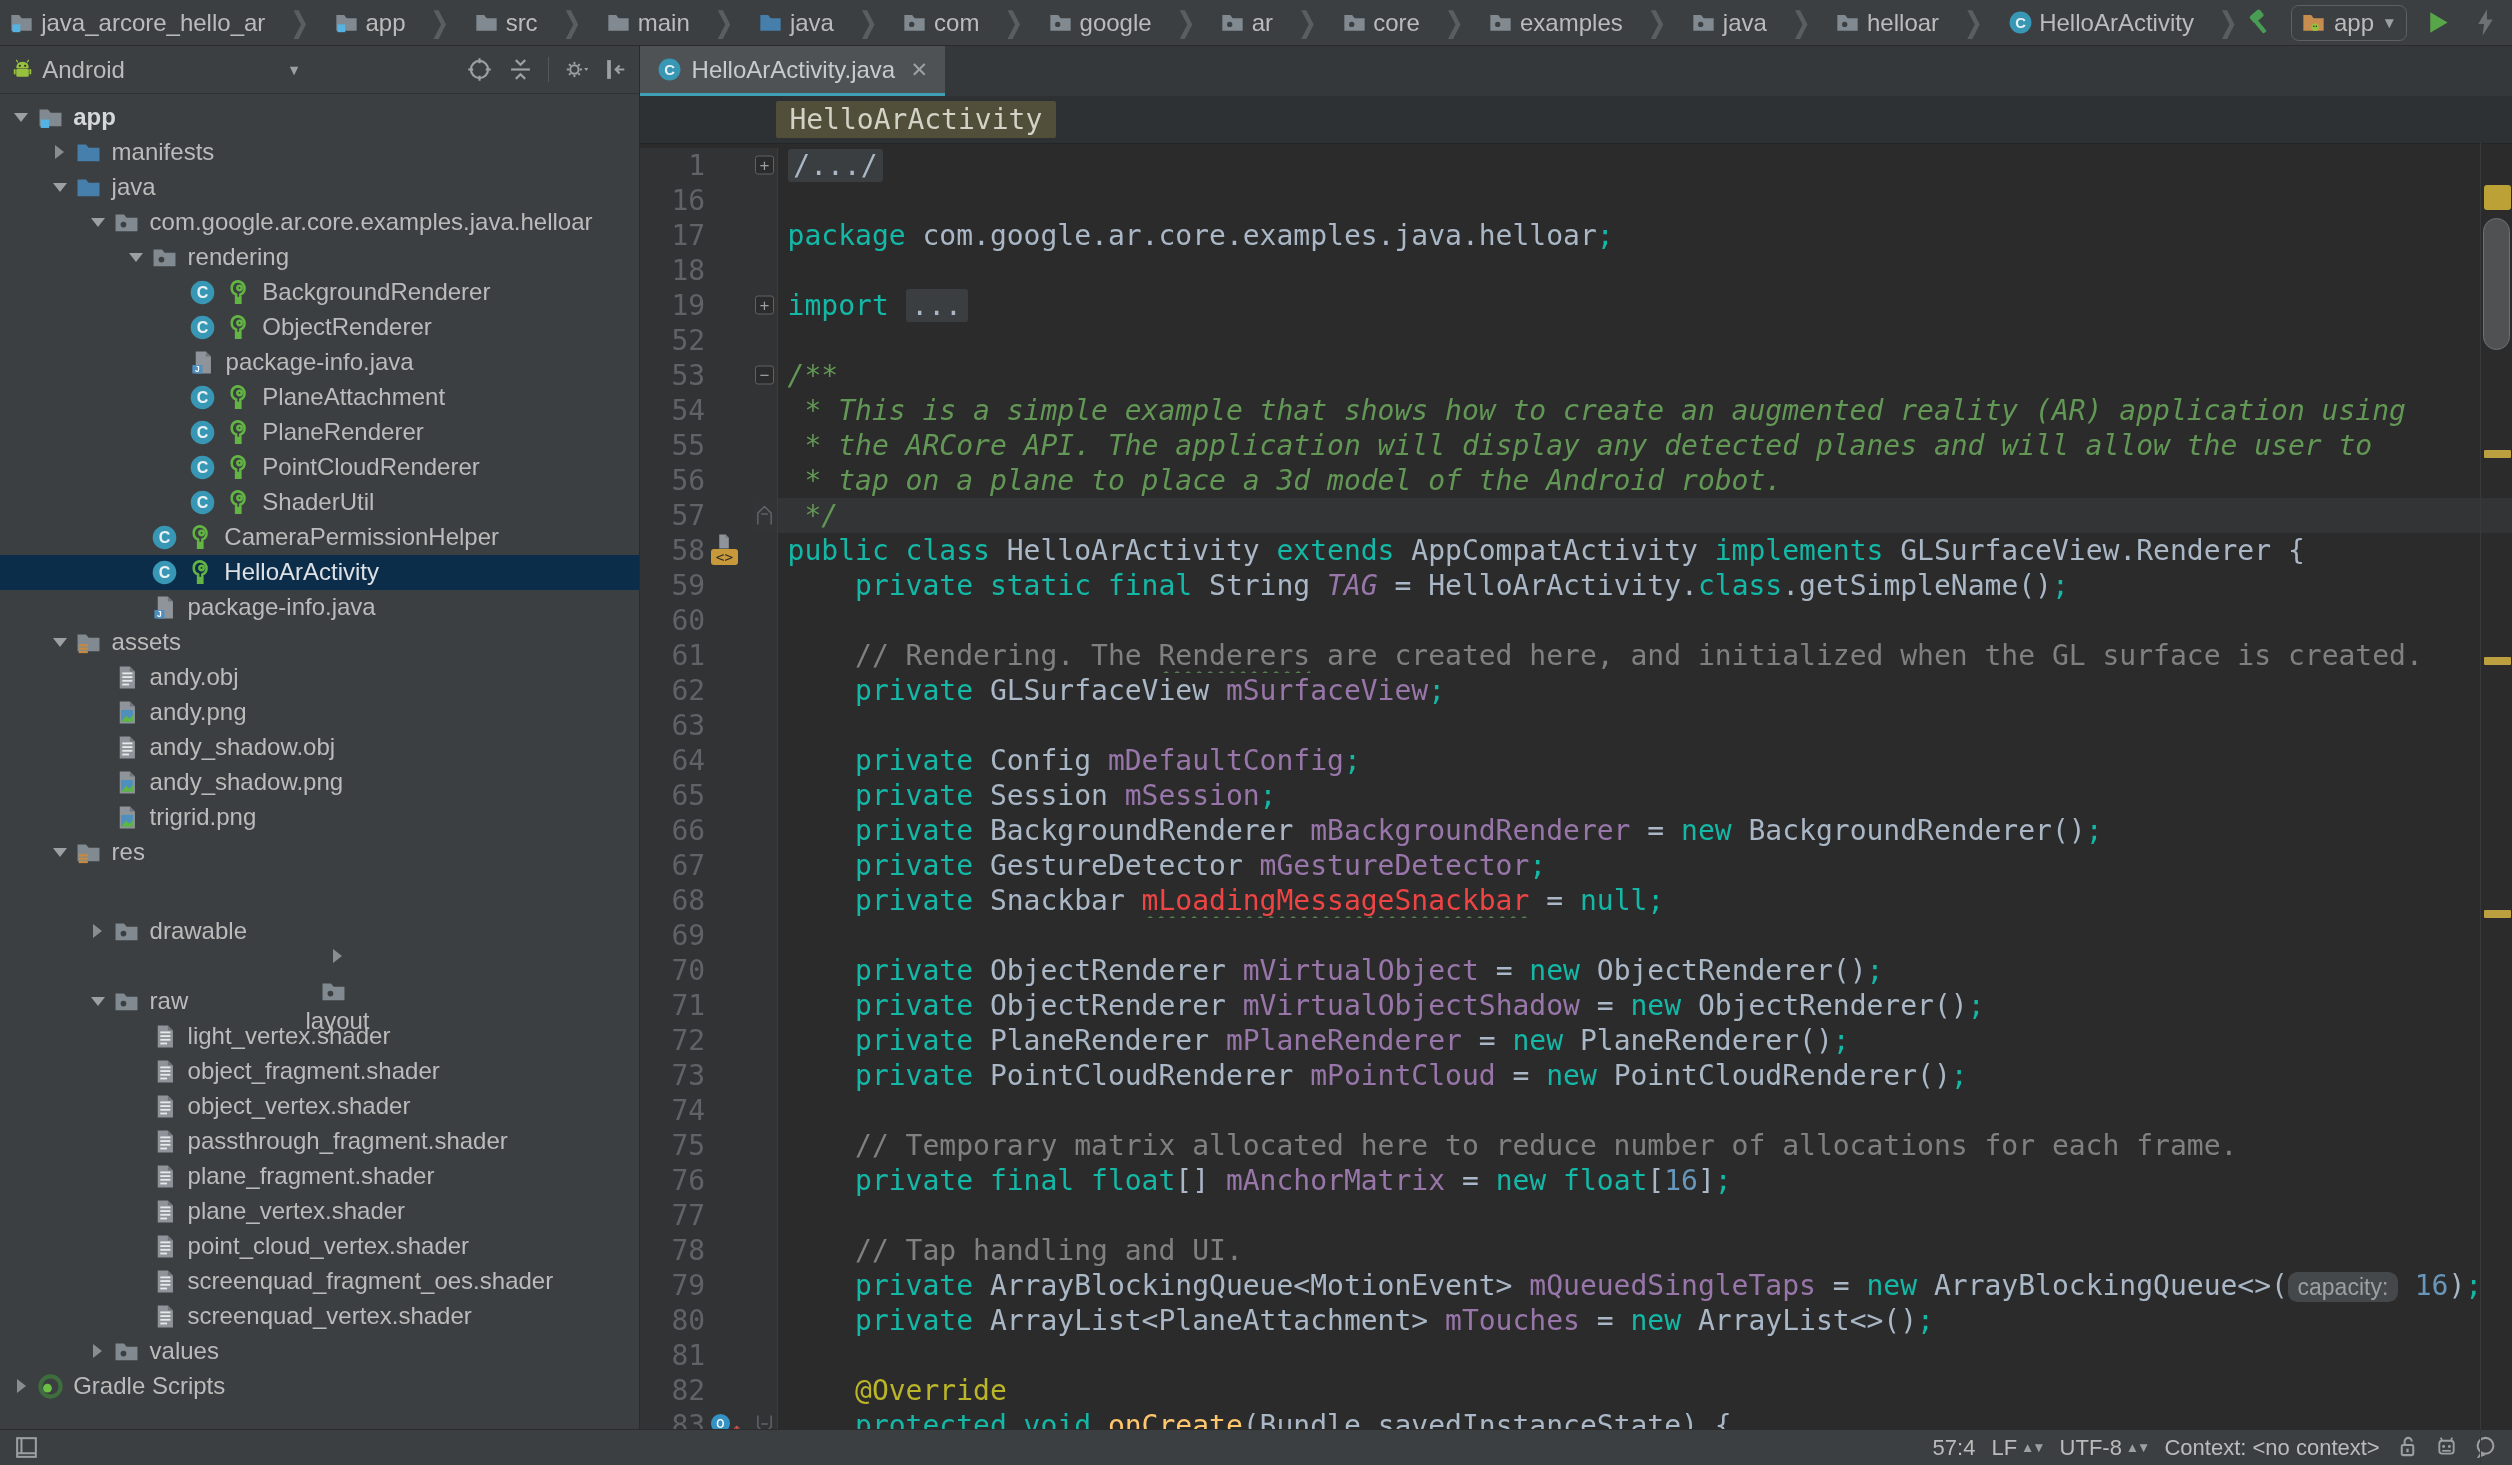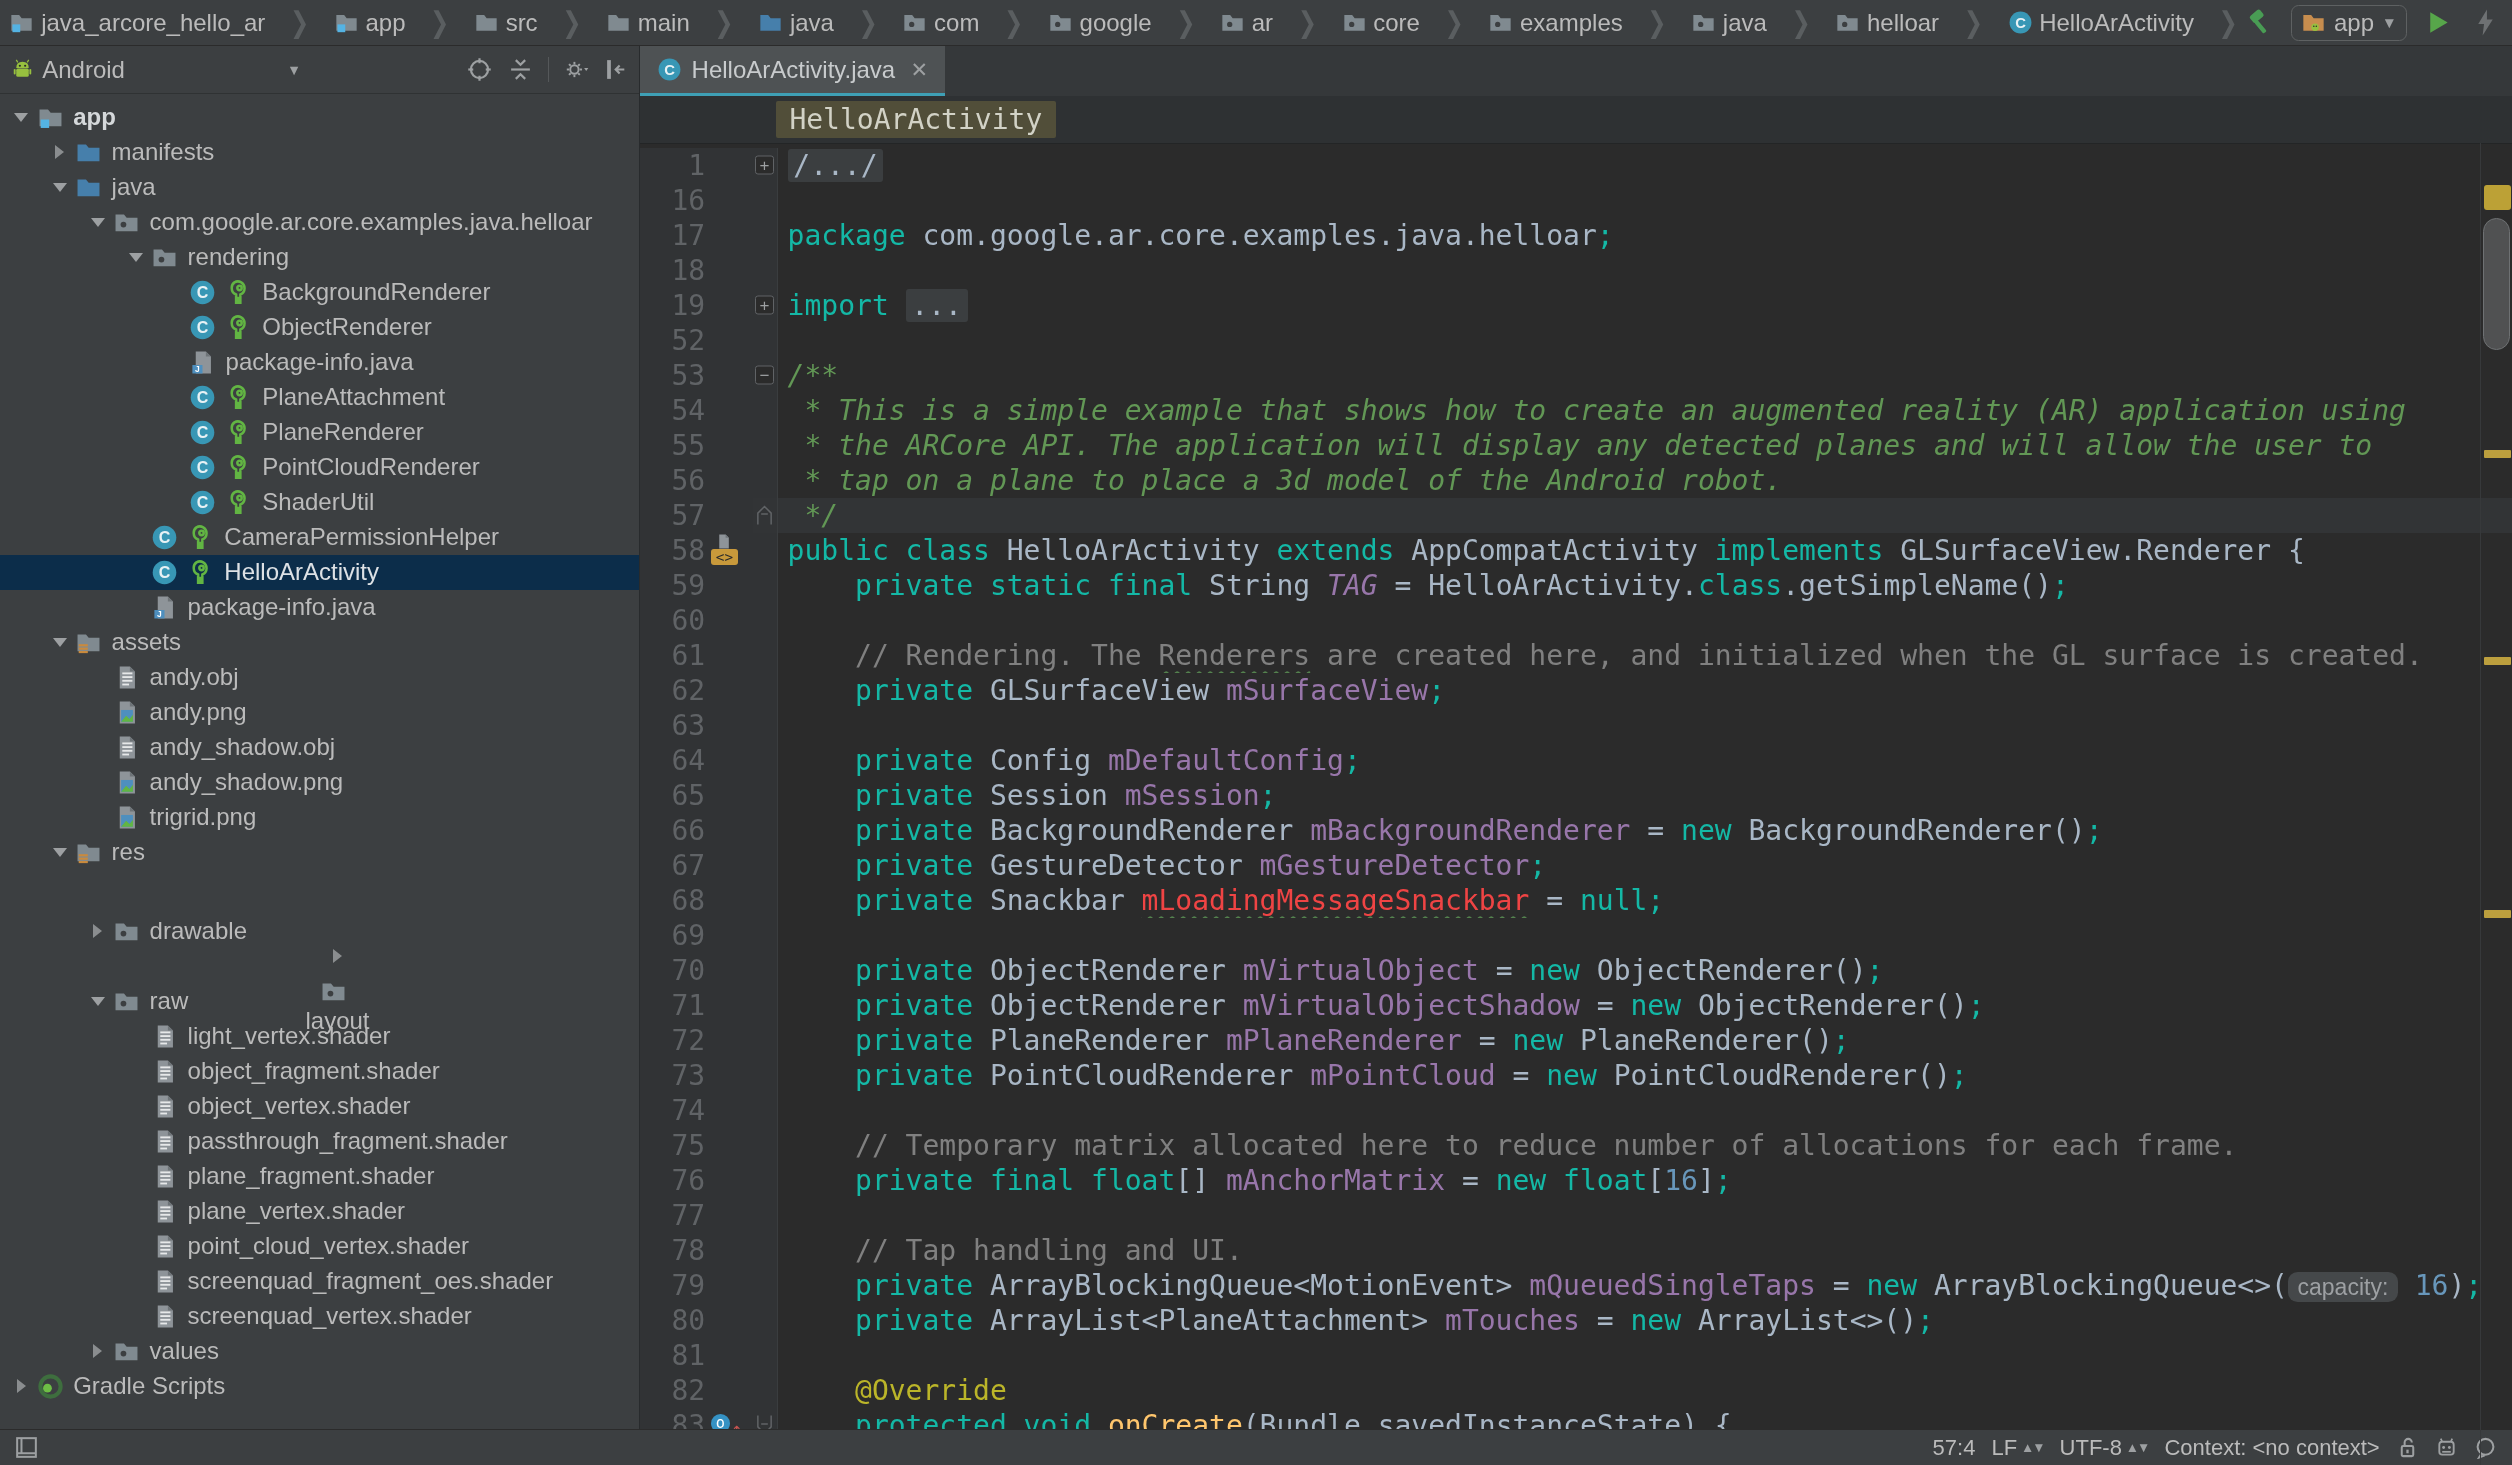--- a/index.html
+++ b/index.html
@@ -92,21 +92,21 @@
   
   #stripe { position:absolute; top:0; right:0; width:32px; height:100%; border-left:1px solid #37393B; }
   .stripe-mark { position:absolute; left:2.9px; width:27px; height:7.6px; background:#BC9F3E; border-radius:1px; }
   #inspect-ind { position:absolute; left:2.9px; width:27px; height:25px; background:#BCA136; border-radius:2.9px; }
   #sb-thumb { position:absolute; left:1.9px; width:27px; border:1.9px solid #6E7173; border-radius:13.4px;
               background:rgba(150,153,155,0.35); }
 
   
   #statusbar { height:36px; flex:0 0 36px; background:#3C3F41; border-top:1px solid #2B2B2B;
                display:flex; align-items:center; padding:0 15.3px; color:#BBBBBB; font-size:22px; }
-  #statusbar .right { margin-left:auto; display:flex; align-items:center; gap:16px; }
+  #statusbar .right { margin-left:auto; display:flex; gap:16px; }
   .updown { font-size:13.4px; color:#9DA0A2; letter-spacing:-1.9px; }
   #statusbar svg { width:23px; height:23px; }
   .sb-item { display:flex; align-items:center; gap:3.8px; }
 </style>
 </head>
 <body>
 
 <div id="app-window">
 
   <div id="navbar">

